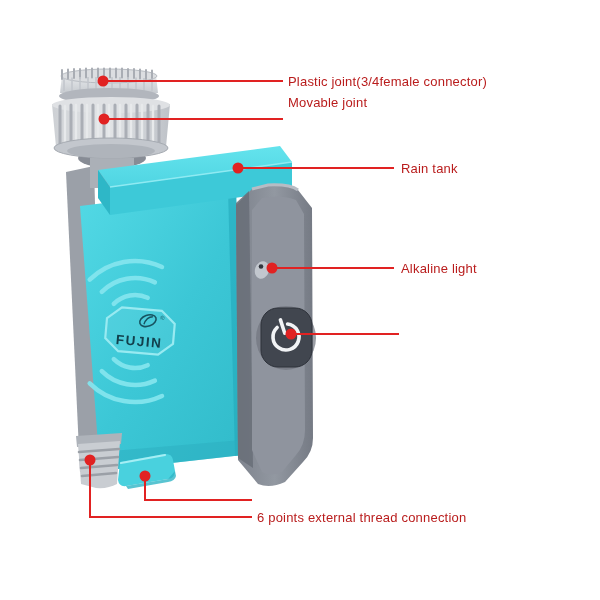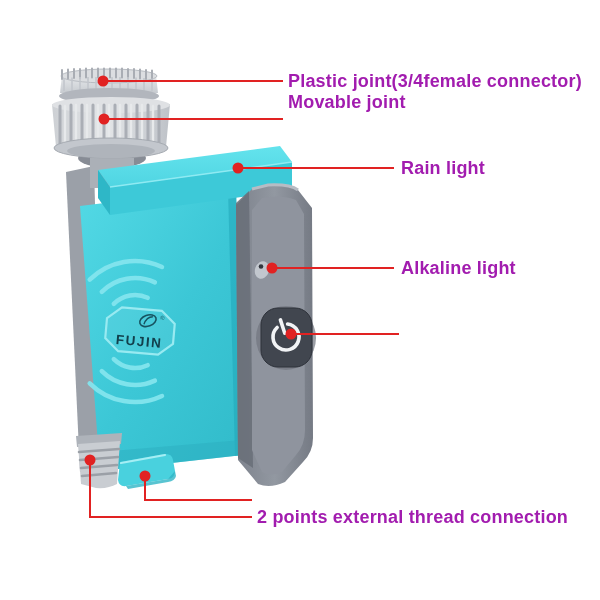--- a/index.html
+++ b/index.html
@@ -3,21 +3,21 @@
 <meta charset="utf-8">
 <style>
   html,body{margin:0;padding:0;background:#ffffff;}
   .stage{
     position:relative;width:600px;height:600px;background:#ffffff;overflow:hidden;
     font-family:"Liberation Sans", sans-serif;
   }
   .stage svg{position:absolute;left:0;top:0;}
   .callout{
     position:absolute;transform:translateY(-50%);
-    font-size:18px;font-weight:700;color:#a21caf;letter-spacing:.2px;white-space:nowrap;
+    font-size:13px;font-weight:400;color:#b91c1c;letter-spacing:.2px;white-space:nowrap;
   }
 </style>
 </head>
 <body>
 
 <div class="stage">
 
 <svg width="600" height="600" viewBox="0 0 600 600">
   <defs>
     <linearGradient id="gradJointCap" x1="0" y1="0" x2="0" y2="1">
@@ -149,16 +149,16 @@
     <circle cx="238" cy="168" r="5.5"></circle>
     <circle cx="272" cy="268" r="5.5"></circle>
     <circle cx="291" cy="334" r="5.5"></circle>
     <circle cx="145" cy="476" r="5.5"></circle>
     <circle cx="90" cy="460" r="5.5"></circle>
   </g>
 </svg>
 
   <div class="callout" style="left:288px;top:81px">Plastic joint(3/4female connector)</div>
   <div class="callout" style="left:288px;top:102px">Movable joint</div>
-  <div class="callout" style="left:401px;top:168px">Rain light</div>
+  <div class="callout" style="left:401px;top:168px">Rain tank</div>
   <div class="callout" style="left:401px;top:268px">Alkaline light</div>
-  <div class="callout" style="left:257px;top:517px">2 points external thread connection</div>
+  <div class="callout" style="left:257px;top:517px">6 points external thread connection</div>
 </div>
 
 </body></html>

